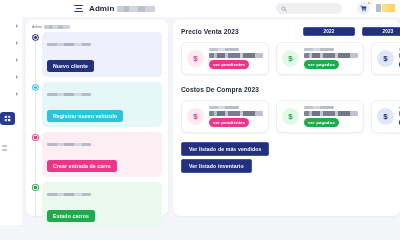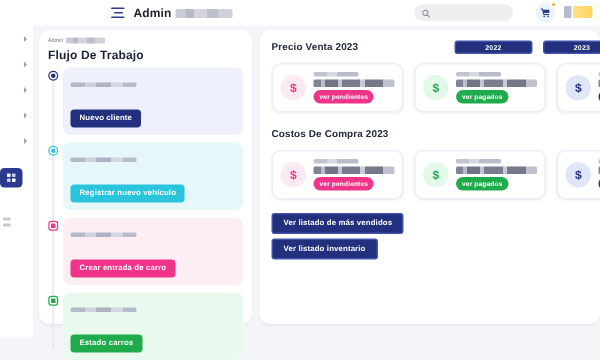--- a/index.html
+++ b/index.html
@@ -279,21 +279,20 @@
 </div>
 
 <div class="main">
 
   <div class="panel-left">
     <div class="crumb">
       <span class="crumb-txt">Admin</span>
       <span class="redact"></span>
     </div>
 
-    <div class="panel-title">Flujo De Trabajo</div>
 
     <div class="timeline">
       <span class="tl-line"></span>
 
       <div class="step">
         <span class="dot round" style="color:#22307e;background:#22307e"></span>
         <div class="step-card s1">
           <span class="step-label"></span><br>
           <span class="step-btn">Nuevo cliente</span>
         </div>

